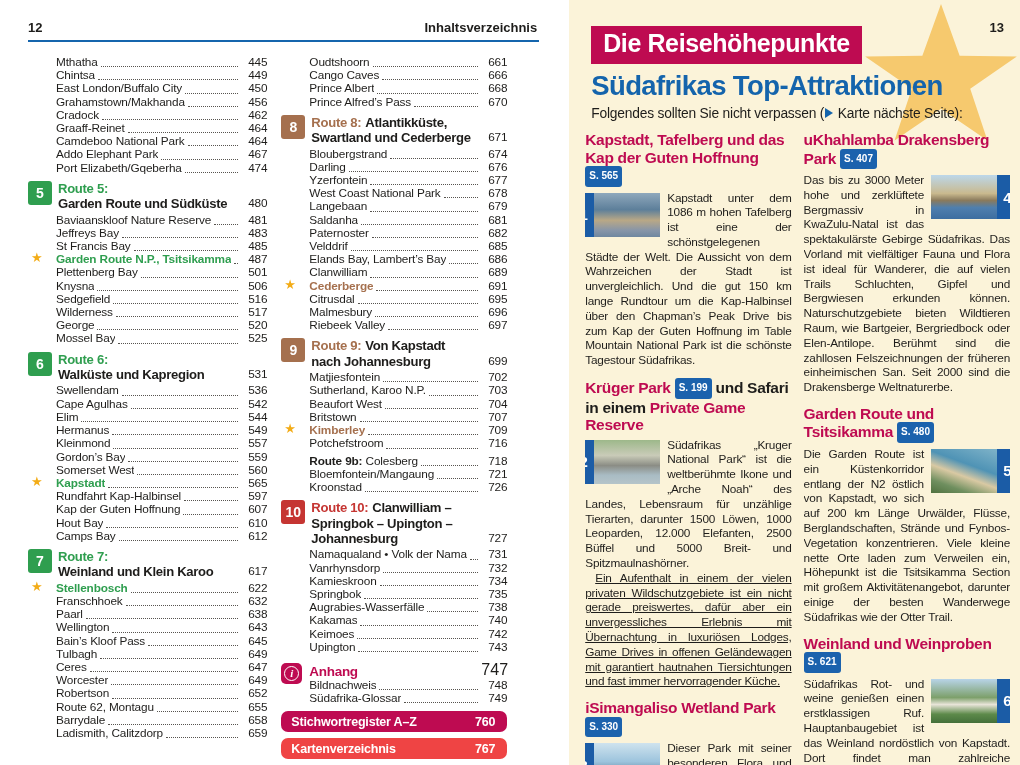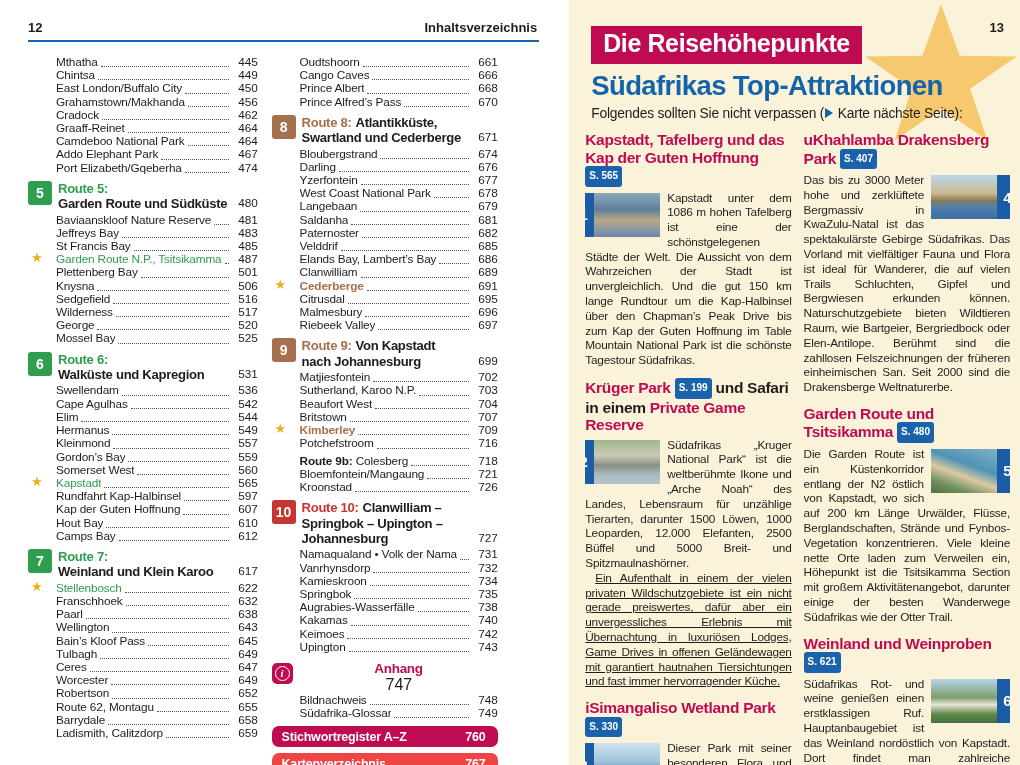--- a/index.html
+++ b/index.html
@@ -9,21 +9,21 @@
   .page-left{width:614px;box-sizing:border-box;background:#fff;padding:20px 30px 0 28px;}
   .pl-head{display:flex;justify-content:space-between;align-items:flex-end;
     font-weight:bold;font-size:13px;padding:0 2px 5px 0;border-bottom:2px solid #1565ad;margin-bottom:14px;}
   .toc-cols{display:flex;gap:14px;}
   .toc-col{flex:0 0 203px;}
   .toc-col:nth-child(2){flex:0 0 226px;}
   .toc-row{display:flex;align-items:baseline;line-height:13.2px;font-size:11.8px;
     position:relative;padding-left:28px;letter-spacing:-0.15px;}
   .toc-star{position:absolute;left:3px;top:-2px;color:#f3ac17;font-size:13px;}
   .toc-name{white-space:nowrap;overflow:hidden;}
-  .acc-green{color:#2f9e4f;font-weight:normal;}
+  .acc-green{color:#2f9e4f;font-weight:bold;}
   .acc-brown{color:#a5704e;font-weight:bold;}
   .leader{flex:1;margin:0 3px 2px;border-bottom:1.6px dotted #57544f;align-self:flex-end;min-width:4px;}
   .toc-page{width:26px;text-align:right;flex-shrink:0;}
   .gap-top{margin-top:4px;}
   .route{display:flex;margin:6px 0 2px;}
   .route-num{width:24px;height:24px;border-radius:3px;color:#fff;font-weight:bold;font-size:14px;
     display:flex;align-items:center;justify-content:center;margin-right:6px;flex-shrink:0;}
   .bg-green{background:#2f9e4f}.bg-brown{background:#a5704e}.bg-red{background:#c53532}
   .c-green{color:#2f9e4f}.c-brown{color:#a5704e}.c-red{color:#c53532}
   .route-text{flex:1;font-weight:bold;font-size:13.1px;line-height:15.4px;letter-spacing:-0.3px;}
@@ -31,21 +31,21 @@
   .route-pre{margin-right:4px;white-space:pre;}
   .route-page{font-weight:normal;font-size:11.8px;width:26px;text-align:right;letter-spacing:-0.15px;}
   .spacer{flex:1;}
   .anhang{display:flex;margin:7px 0 2px;align-items:flex-start;}
   .info-icon{width:21px;height:21px;border-radius:5px;background:#be0b51;margin:2px 7px 0 0;
     position:relative;flex-shrink:0;}
   .info-icon::before{content:"";position:absolute;inset:3px;border:1.4px solid #fff;border-radius:50%;}
   .info-icon::after{content:"i";position:absolute;inset:0;color:#fff;
     font:italic bold 11px/21px "Liberation Serif",serif;text-align:center;}
   .anhang-text{flex:1;}
-  .anhang-title-row{display:flex;align-items:center;flex-direction:column;}
+  .anhang-title-row{display:flex;align-items:flex-end;}
   .anhang-title{color:#be0b51;font-weight:bold;font-size:13.5px;letter-spacing:-0.3px;}
   .anhang-text .toc-row{padding-left:0;}
   .tocbar{display:flex;align-items:center;height:21px;border-radius:7px;color:#fff;font-weight:bold;
     font-size:12.5px;padding:0 12px 0 10px;margin-top:6px;letter-spacing:-0.2px;}
   .tocbar:first-of-type{margin-top:9px;}
   .bar-magenta{background:#be0b51}.bar-blue{background:#ef4444}
   
   .page-right{width:488px;box-sizing:border-box;background:#fbf3d9;position:relative;padding:24px 10px 0 16px;}
   .p13{position:absolute;top:20px;right:16px;font-weight:bold;font-size:13px;z-index:3;}
   .big-star{position:absolute;top:4px;right:0;width:158px;height:150px;background:#f6c96e;z-index:1;

